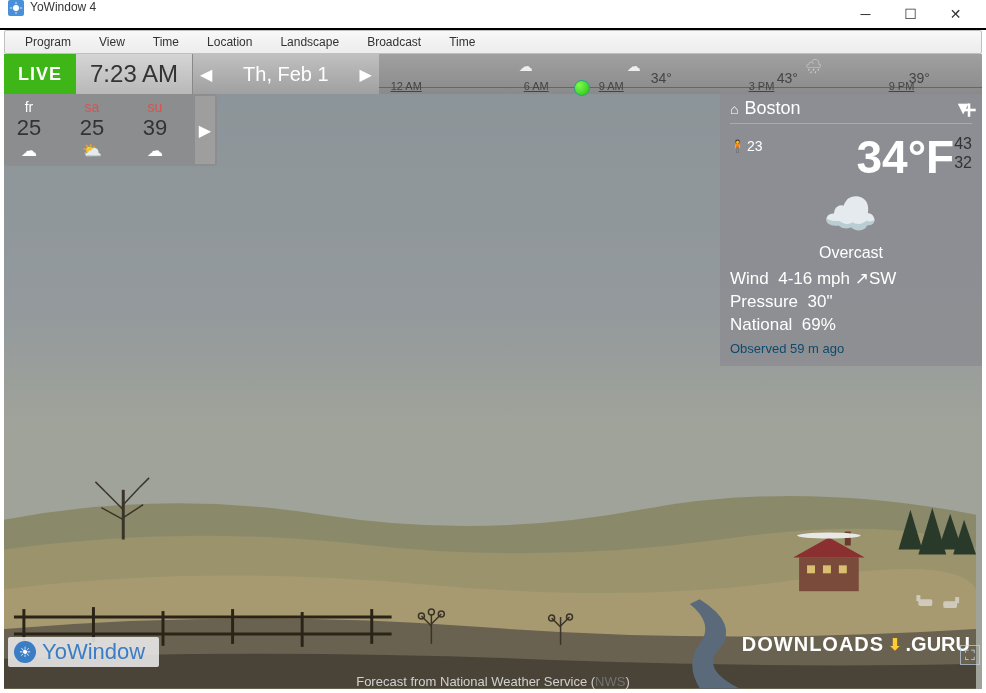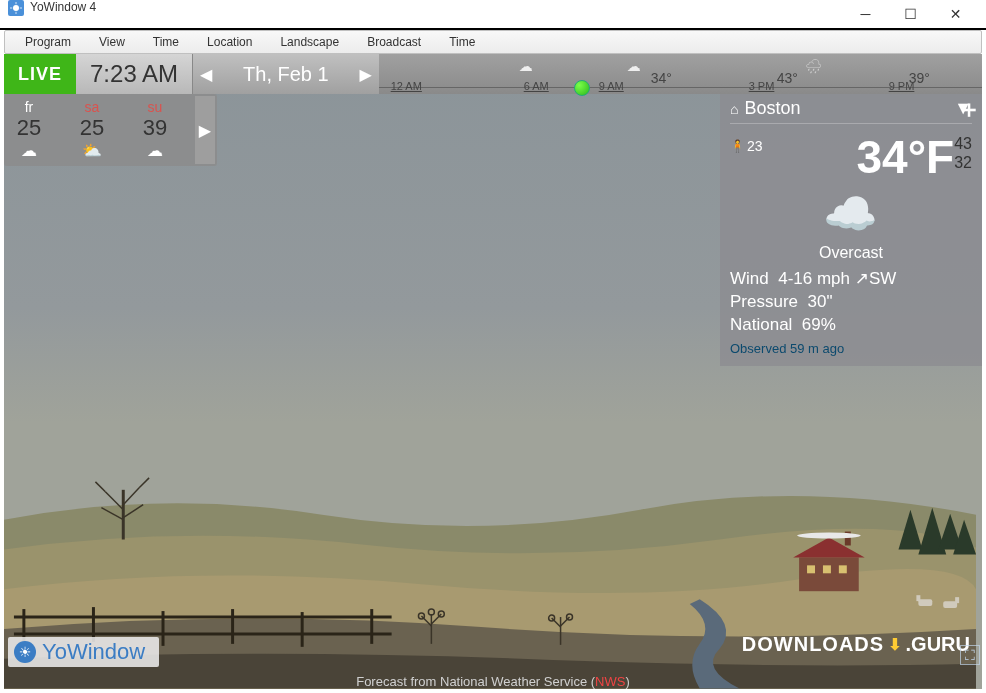--- a/index.html
+++ b/index.html
@@ -59,21 +59,21 @@
 
 
 .brand { position: absolute; bottom: 26px; left: 8px; background: rgba(240,240,240,0.85); padding: 2px 14px 2px 6px; border-radius: 2px; display: flex; align-items: center; gap: 6px; font-size: 22px; color: #3b7dc4; }
 .brand .sun { width: 22px; height: 22px; background: #3b7dc4; border-radius: 50%; display:flex; align-items:center; justify-content:center; color:#fff; font-size:14px;}
 .dlguru { position: absolute; bottom: 37px; right: 16px; color: #fff; font-size: 20px; font-weight: bold; display:flex; align-items:center; gap:4px; }
 .dlguru .dl { letter-spacing:1px; }
 .dlguru .g { color:#fff; }
 .dlguru .arrow { color:#ffcc33; font-size:16px;}
 .fullscreen-ic { position:absolute; bottom:28px; right:6px; color:#c0d4e8; font-size:14px; border:1px solid rgba(192,212,232,0.7); width:20px; height:20px; display:flex; align-items:center; justify-content:center; }
 .footer-credit { position: absolute; bottom: 4px; left: 0; right: 0; text-align: center; color: #d0d0d0; font-size: 13px; }
-.footer-credit .nws { color: #ef4444; }
+.footer-credit .nws { color: #737373; }
 
 svg { display: block; }
 </style>
 </head>
 <body>
 
 <div class="titlebar">
   <span class="app-icon">
     <svg viewBox="0 0 16 16">
         <circle cx="8" cy="8" r="4" fill="#fff"></circle>

